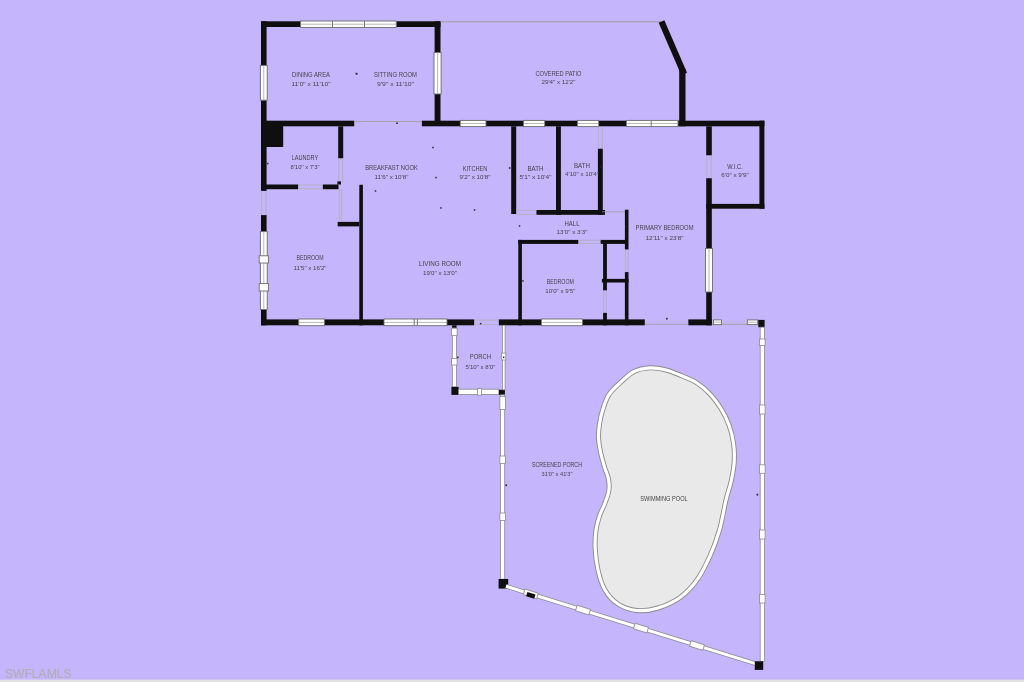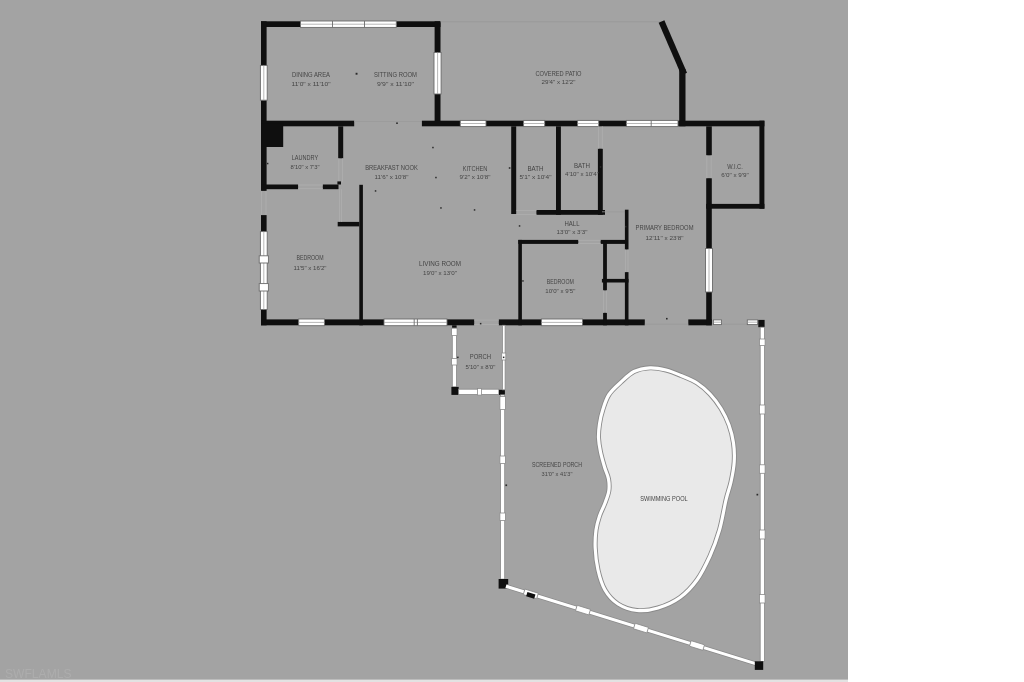--- a/index.html
+++ b/index.html
@@ -1,16 +1,16 @@
 <!DOCTYPE html>
 <html><head>
 <meta charset="utf-8">
 <style>
 html,body{margin:0;padding:0;background:#ffffff;}
-#plan{width:848px;height:682px;position:relative;background:#a3a3a3;overflow:hidden;}
+#plan{width:1024px;height:682px;position:relative;background:#c4b5fd;overflow:hidden;}
 svg{display:block;font-family:"Liberation Sans", sans-serif;}
 </style>
 </head>
 <body>
 
 <div id="plan">
 <svg width="1024" height="682" viewBox="0 0 1024 682">
 
 <g>
         <rect x="261.0" y="21.3" width="40.0" height="5.7" fill="#0f0f0f"></rect>

